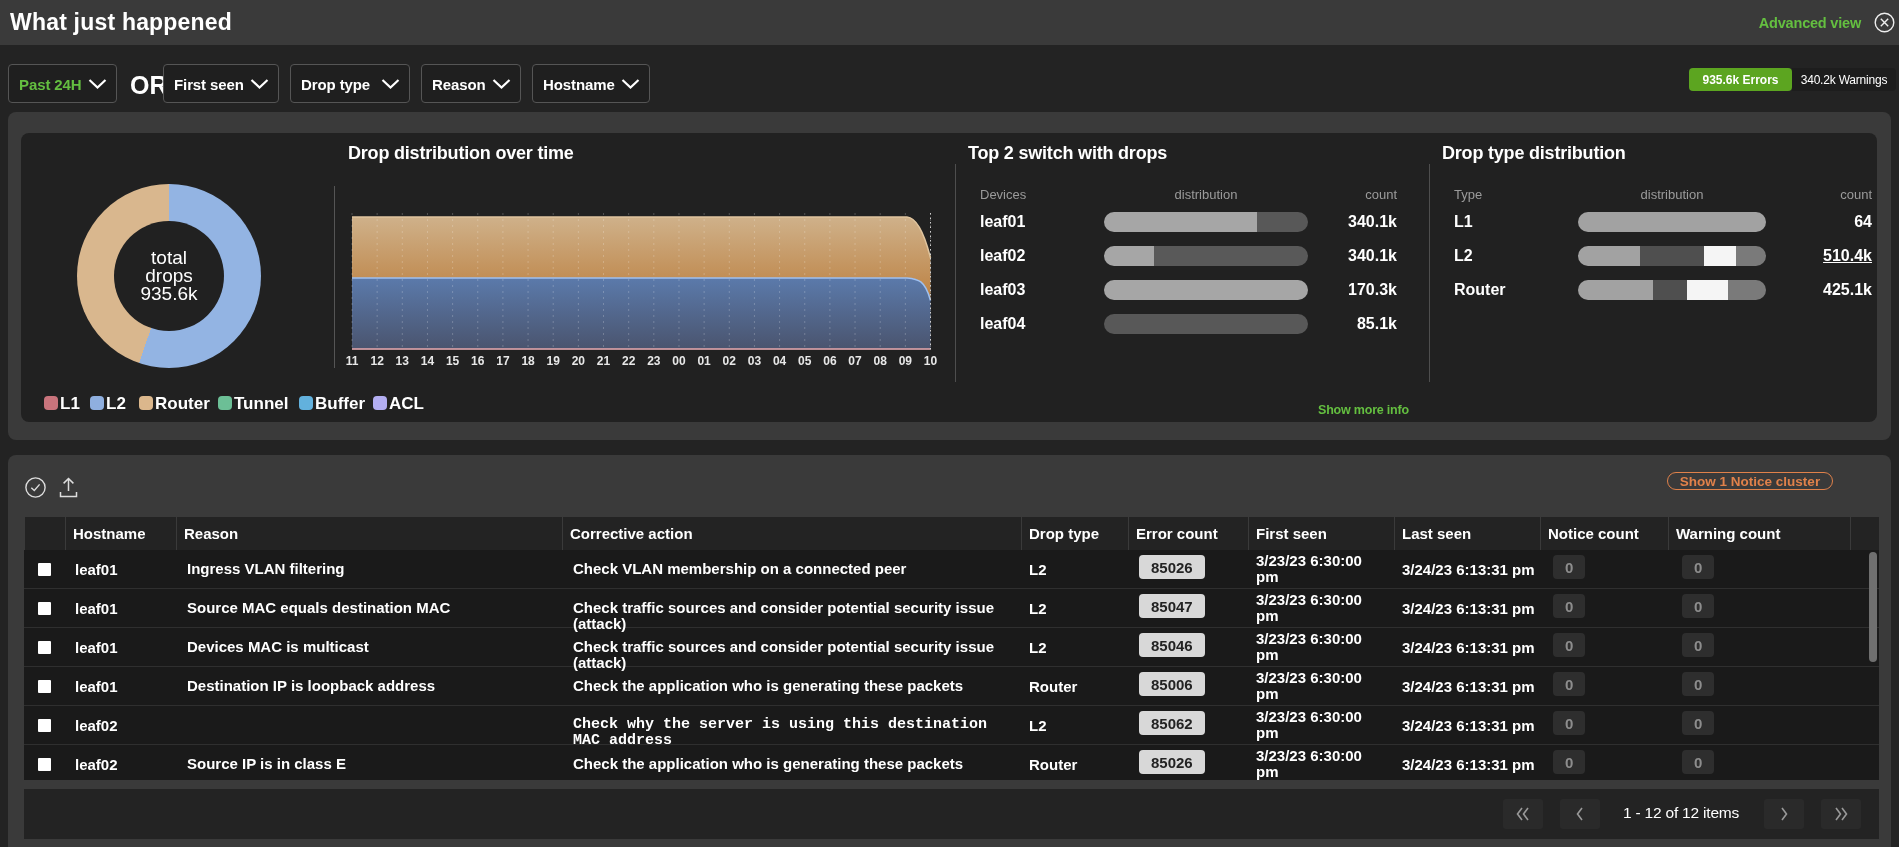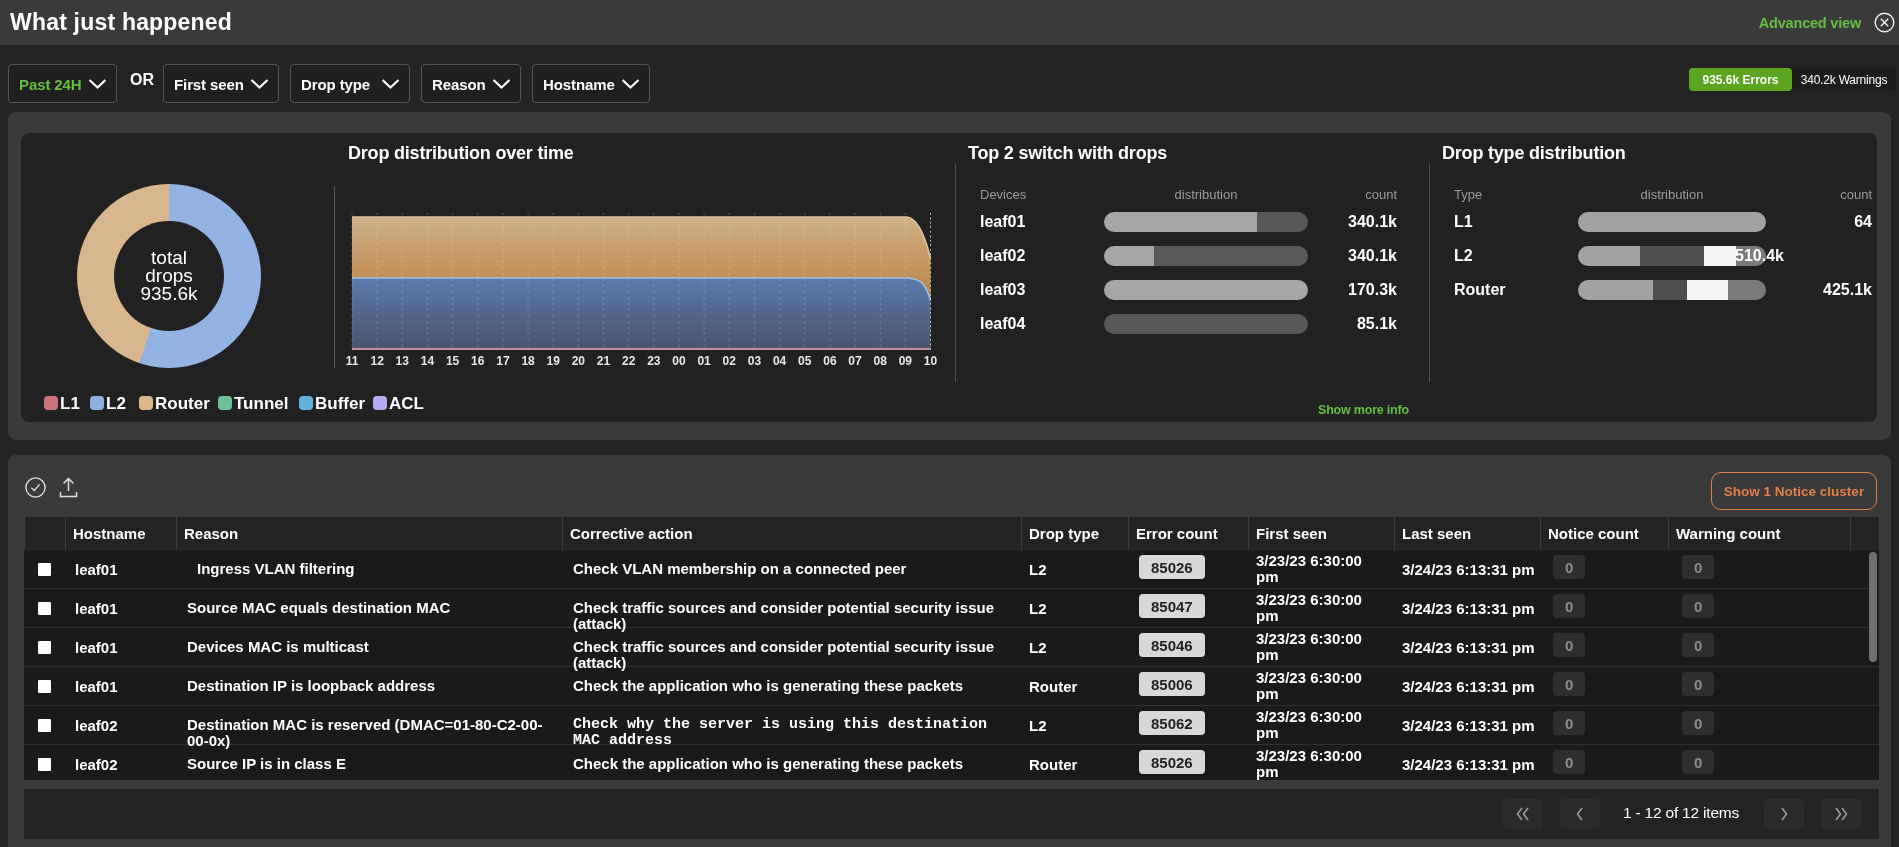--- a/index.html
+++ b/index.html
@@ -9,21 +9,21 @@
   
   .titlebar { left:0; top:0; width:1899px; height:45px; background:#3a3a3a; }
   .title { left:10px; top:9px; font-size:23px; font-weight:700; color:#fff; letter-spacing:0.2px; }
   .advview { top:15px; right:38px; font-size:14.5px; font-weight:600; color:#64bf40; letter-spacing:-0.2px; }
   .closebtn { top:12px; right:4px; width:21px; height:21px; }
 
   
   .dd { top:64px; height:39px; background:#1f1f1f; border:1px solid #555; border-radius:4px; color:#fff; font-size:15px; font-weight:600; white-space:nowrap; }
   .dd .lbl { position:absolute; left:10px; top:50%; transform:translateY(-50%); letter-spacing:-0.1px; }
   .dd svg { position:absolute; right:9px; top:50%; transform:translateY(-50%); }
-  .or { left:130px; top:71px; font-size:16px; font-weight:700; color:#fff; }
+  .or { left:130px; top:71px; font-size:25px; font-weight:700; color:#fff; }
   .errwarn { top:68px; height:23px; display:flex; font-size:12px; white-space:nowrap; }
   .errseg { background:#5ca520; color:#fff; border-radius:4px; width:103px; display:flex; align-items:center; justify-content:center; font-weight:700; }
   .warnseg { background:#1d1d1d; color:#fff; border-radius:0 4px 4px 0; width:104px; display:flex; align-items:center; justify-content:center; font-weight:400; letter-spacing:-0.2px; }
 
   
   .panel1 { left:8px; top:112px; width:1883px; height:328px; background:#3a3a3a; border-radius:8px; }
   .card1 { left:21px; top:133px; width:1856px; height:289px; background:#212121; border-radius:8px; }
   .sect-title { font-size:18px; font-weight:600; color:#fff; letter-spacing:-0.2px; }
   .subhdr { font-size:13px; color:#9b9b9b; }
   .vline { width:1px; background:#4e4e4e; }
@@ -43,21 +43,21 @@
   .panel2 { left:8px; top:455px; width:1883px; height:392px; background:#3a3a3a; border-radius:8px 8px 0 0; }
   .thead { left:24px; top:517px; width:1855px; height:33px; background:#232323; display:flex; color:#fff; font-size:15px; font-weight:600; }
   .th { display:flex; align-items:center; padding-left:8px; position:relative; }
   .th::before { content:""; position:absolute; left:0; top:0; bottom:0; width:1px; background:#3a3a3a; }
   .rows { left:24px; top:550px; width:1855px; height:230px; background:#1a1a1a; overflow:hidden; }
   .trow { position:absolute; left:0; width:1855px; height:39px; border-bottom:1px solid #2f2f2f; }
   .cell { position:absolute; color:#fff; font-size:15px; font-weight:600; }
   .pill { background:#d8d8d8; color:#232323; border-radius:4px; font-size:15px; font-weight:700; padding:3.5px 12px; }
   .zero { background:#2e2e2e; color:#8d8d8d; border-radius:4px; font-size:15px; font-weight:600; padding:3.5px 12px; }
   .cbx { position:absolute; left:14px; width:13px; height:13px; background:#fff; border-radius:1px; }
-  .notice-btn { left:1711px; top:472px; width:166px; height:38px; border:1px solid #e0814a; border-radius:10px; color:#e0814a; font-size:13.5px; font-weight:600; display:flex; align-items:center; justify-content:center; }
+  .notice-btn { left:1667px; top:472px; width:166px; height:18px; border:1px solid #e0814a; border-radius:10px; color:#e0814a; font-size:13.5px; font-weight:600; display:flex; align-items:center; justify-content:center; }
   .pgbar { left:24px; top:789px; width:1855px; height:50px; background:#232323; }
   .pgbtn { position:absolute; top:10px; width:40px; height:30px; background:#2a2a2a; border-radius:3px; display:flex; align-items:center; justify-content:center; }
   .pgtext { position:absolute; top:15px; left:1507px; width:300px; text-align:center; color:#fff; font-size:15.5px; letter-spacing:-0.2px; }
   .scrollthumb { left:1869px; top:552px; width:8px; height:110px; border-radius:4px; background:#6f6f6f; }
 </style>
 </head>
 <body>
 
 <div class="abs titlebar"></div>
 <div class="abs title">What just happened</div>
@@ -236,21 +236,21 @@
       <div style="background:#a2a2a2; width:100%;"></div>
     </div>
         <div class="abs statval" style="left:1775px; top:213px; width:97px;">64</div>
     <div class="abs statlbl" style="left:1454px; top:247px;">L2</div>
         <div class="abs bar" style="left:1578px; top:246px; width:188px;">
       <div style="background:#a2a2a2; width:33%;"></div>
       <div style="background:#4f4f4f; width:34%;"></div>
       <div style="background:#f5f5f5; width:17%;"></div>
       <div style="background:#7a7a7a; width:16%;"></div>
     </div>
-        <div class="abs statval" style="left:1687px; top:247px; width:97px;">510.4k</div>
+        <div class="abs statval" style="left:1775px; top:247px; width:97px;text-decoration:underline;">510.4k</div>
     <div class="abs statlbl" style="left:1454px; top:281px;">Router</div>
         <div class="abs bar" style="left:1578px; top:280px; width:188px;">
       <div style="background:#a2a2a2; width:40%;"></div>
       <div style="background:#4f4f4f; width:18%;"></div>
       <div style="background:#f5f5f5; width:22%;"></div>
       <div style="background:#7a7a7a; width:20%;"></div>
     </div>
         <div class="abs statval" style="left:1775px; top:281px; width:97px;">425.1k</div>
   </div>
 <div class="abs showmore">Show more info</div>
@@ -281,21 +281,21 @@
   <div class="th" style="width:146px;">Last seen</div>
   <div class="th" style="width:128px;">Notice count</div>
   <div class="th" style="width:182px;">Warning count</div>
   <div class="th" style="flex:1;"></div>
 </div>
 
 <div class="abs rows" id="rows">
     <div class="trow" style="top:0px;">
       <div class="cbx" style="top:13px;"></div>
       <div class="cell" style="left:51px; top:11px;">leaf01</div>
-      <div class="cell" style="left:163px; top:11px; width:370px; line-height:16px;margin-left:10px;">Ingress VLAN filtering</div>
+      <div class="cell" style="left:163px; top:11px; width:370px; line-height:16px;">Ingress VLAN filtering</div>
       <div class="cell" style="left:549px; top:11px; width:435px; line-height:16px;">Check VLAN membership on a connected peer</div>
       <div class="cell" style="left:1005px; top:11px;">L2</div>
       <div class="cell" style="left:1115px; top:8px;"><span class="pill">85026</span></div>
       <div class="cell" style="left:1232px; top:3px; line-height:16px;">3/23/23 6:30:00<br>pm</div>
       <div class="cell" style="left:1378px; top:11px;">3/24/23 6:13:31 pm</div>
       <div class="cell" style="left:1529px; top:8px;"><span class="zero">0</span></div>
       <div class="cell" style="left:1658px; top:8px;"><span class="zero">0</span></div>
     </div>
     <div class="trow" style="top:39px;">
       <div class="cbx" style="top:13px;"></div>
@@ -329,21 +329,20 @@
       <div class="cell" style="left:1005px; top:11px;">Router</div>
       <div class="cell" style="left:1115px; top:8px;"><span class="pill">85006</span></div>
       <div class="cell" style="left:1232px; top:3px; line-height:16px;">3/23/23 6:30:00<br>pm</div>
       <div class="cell" style="left:1378px; top:11px;">3/24/23 6:13:31 pm</div>
       <div class="cell" style="left:1529px; top:8px;"><span class="zero">0</span></div>
       <div class="cell" style="left:1658px; top:8px;"><span class="zero">0</span></div>
     </div>
     <div class="trow" style="top:156px;">
       <div class="cbx" style="top:13px;"></div>
       <div class="cell" style="left:51px; top:11px;">leaf02</div>
-      <div class="cell" style="left:163px; top:11px; width:370px; line-height:16px;">Destination MAC is reserved (DMAC=01-80-C2-00-<br>00-0x)</div>
       <div class="cell" style="left:549px; top:11px; width:435px; line-height:16px;font-family:Liberation Mono, monospace;">Check why the server is using this destination MAC address</div>
       <div class="cell" style="left:1005px; top:11px;">L2</div>
       <div class="cell" style="left:1115px; top:8px;"><span class="pill">85062</span></div>
       <div class="cell" style="left:1232px; top:3px; line-height:16px;">3/23/23 6:30:00<br>pm</div>
       <div class="cell" style="left:1378px; top:11px;">3/24/23 6:13:31 pm</div>
       <div class="cell" style="left:1529px; top:8px;"><span class="zero">0</span></div>
       <div class="cell" style="left:1658px; top:8px;"><span class="zero">0</span></div>
     </div>
     <div class="trow" style="top:195px;">
       <div class="cbx" style="top:13px;"></div>

